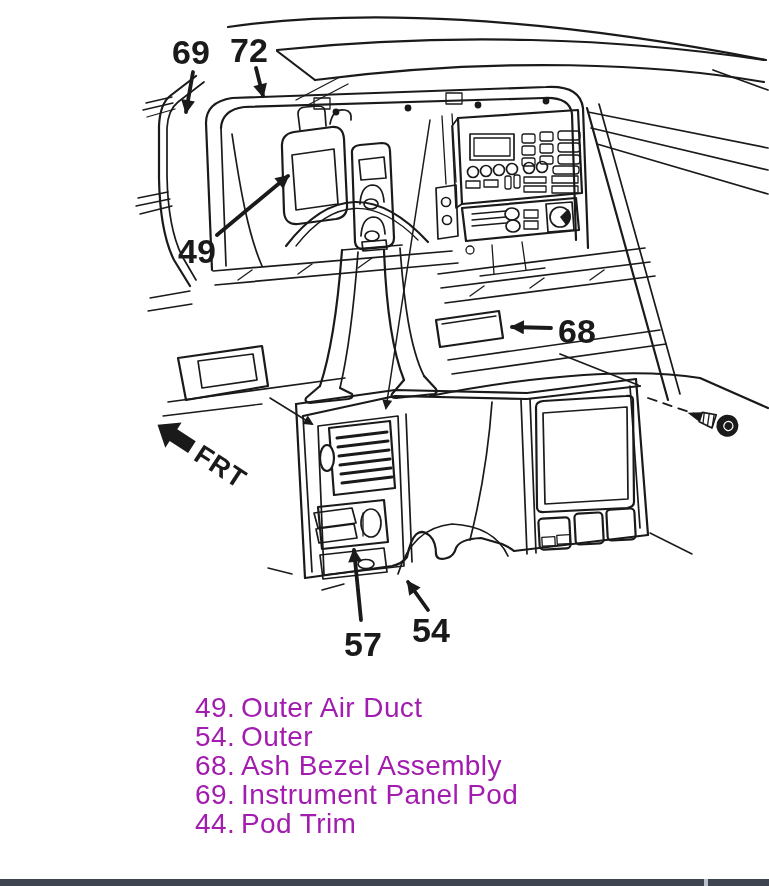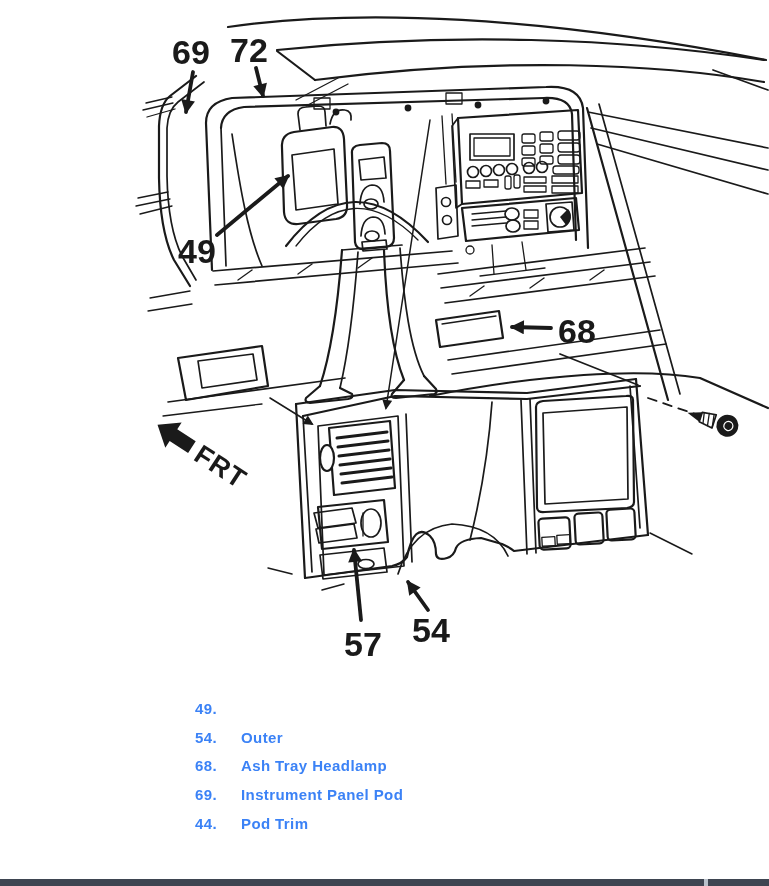--- a/index.html
+++ b/index.html
@@ -23,22 +23,22 @@
   #diagram .fill{fill:#1a1a1a;stroke:none;}
   #diagram .wfill{fill:#ffffff;}
   #diagram text{
     fill:#1a1a1a;stroke:none;font-family:"Liberation Sans",sans-serif;
     font-weight:bold;
   }
   .callout{font-size:34px;}
   .frt{font-size:27px;letter-spacing:1px;}
   
   .legend{
-    position:absolute;left:195px;top:686px;color:#3b82f6;
-    font-size:15px;letter-spacing:0.4px;font-weight:bold;
+    position:absolute;left:195px;top:686px;color:#a21caf;
+    font-size:28px;letter-spacing:0.4px;
   }
   .lg-row{display:flex;height:28.8px;align-items:center;}
   .lg-num{width:46px;}
   .lg-label{}
   
   .bottom-bar{
     position:absolute;left:0;top:871px;width:769px;height:15px;background:#3e4551;
   }
   .bottom-bar-divider{
     position:absolute;left:704px;top:0;width:4px;height:15px;background:#b9c1cb;
@@ -308,28 +308,29 @@
 
     <g transform="translate(181,432) rotate(33)">
       <polygon class="fill" points="-28,0 -9,-15 -9,-7 13,-7 13,7 -9,7 -9,15"></polygon>
       <text class="frt" x="20" y="10">FRT</text>
     </g>
   </svg>
 
   <div class="legend">
     <div class="lg-row">
       <span class="lg-num">49.</span>
+      <span class="lg-label">Outer Air Duct</span>
     </div>
     <div class="lg-row">
       <span class="lg-num">54.</span>
       <span class="lg-label">Outer</span>
     </div>
     <div class="lg-row">
       <span class="lg-num">68.</span>
-      <span class="lg-label">Ash Tray Headlamp</span>
+      <span class="lg-label">Ash Bezel Assembly</span>
     </div>
     <div class="lg-row">
       <span class="lg-num">69.</span>
       <span class="lg-label">Instrument Panel Pod</span>
     </div>
     <div class="lg-row">
       <span class="lg-num">44.</span>
       <span class="lg-label">Pod Trim</span>
     </div>
   </div>

